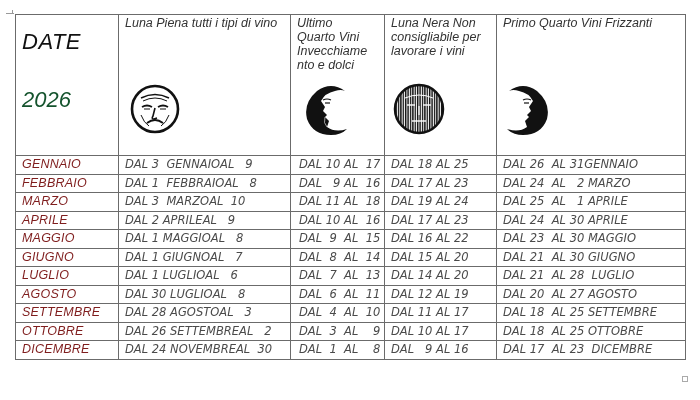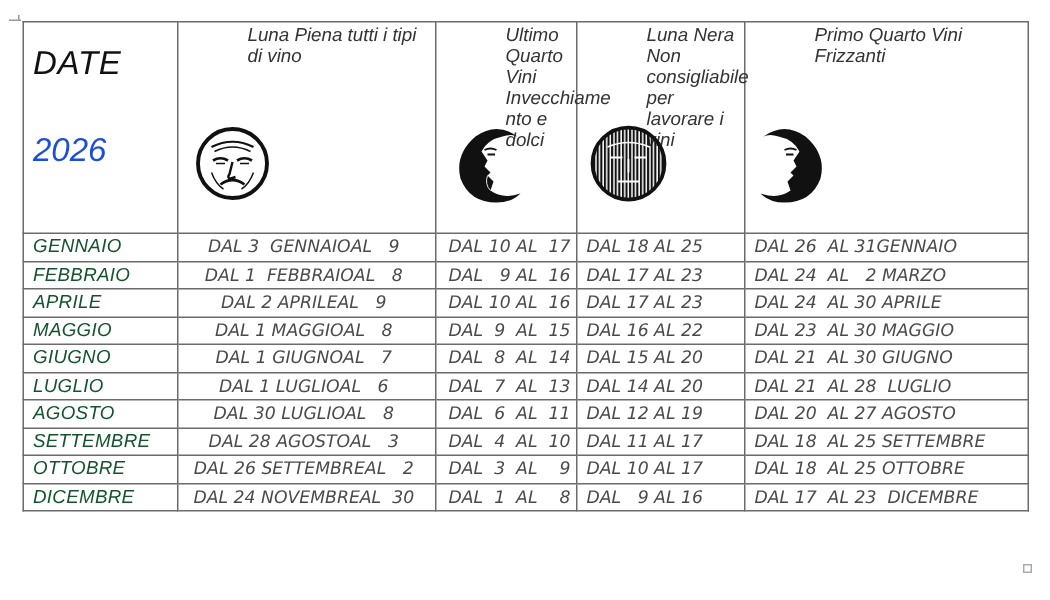--- a/index.html
+++ b/index.html
@@ -5,28 +5,28 @@
     html, body { margin: 0; padding: 0; background: #ffffff; }
     body { width: 700px; height: 400px; position: relative; overflow: hidden; font-family: "Liberation Sans", sans-serif; }
     .corner-mark { position: absolute; left: 6px; top: 13px; width: 8px; height: 1px; background: #999; }
     .corner-mark-v { position: absolute; left: 12px; top: 10px; width: 1px; height: 4px; background: #999; }
     .end-mark { position: absolute; left: 682px; top: 376px; width: 4px; height: 4px; border: 1px solid #aaa; background: #fff; }
     table.moon-table { position: absolute; left: 15px; top: 14px; border-collapse: collapse; table-layout: fixed; width: 670px; }
     table.moon-table td { border: 1px solid #6b6b6b; padding: 0; vertical-align: top; }
     .hdr-row td { height: 140px; }
     .date-cell { padding-left: 5px !important; position: relative; }
     .date-title { position: absolute; left: 6px; top: 14px; font-size: 22px; font-style: italic; color: #111; letter-spacing: 0.5px; }
-    .date-year { position: absolute; left: 6px; top: 72px; font-size: 22px; font-style: italic; color: #1d4ed8; }
+    .date-year { position: absolute; left: 6px; top: 72px; font-size: 22px; font-style: italic; color: #14532d; }
     .hdr-cell { position: relative; }
-    .hdr-text { position: absolute; left: 6px; top: 1px; right: 2px; font-size: 12.5px; font-style: italic; color: #333; line-height: 14px; margin-left: 40px; }
+    .hdr-text { position: absolute; left: 6px; top: 1px; right: 2px; font-size: 12.5px; font-style: italic; color: #333; line-height: 14px; }
     .moon-icon { position: absolute; }
-    .data-row td { height: 17.5px; font-size: 12.5px; font-style: italic; color: #14532d; white-space: pre; line-height: 17px; }
+    .data-row td { height: 17.5px; font-size: 12.5px; font-style: italic; color: #7f1d1d; white-space: pre; line-height: 17px; }
     .month-cell { padding-left: 6px !important; font-family: "Liberation Sans", sans-serif; letter-spacing: 0.2px; }
     .val-cell { font-family: "DejaVu Sans", sans-serif; font-size: 11.5px !important; color: #4a4a4a !important; padding-left: 6px !important; position: relative; }
-    .split { display: flex; justify-content: center; padding-right: 10px; }
+    .split { display: flex; justify-content: flex-start; padding-right: 10px; }
     .col3 { padding-left: 8px !important; }
     .col4 { padding-left: 6px !important; }
     .col5 { padding-left: 6px !important; margin-top: 24px; }
   </style>
 </head>
 <body>
 
 <div class="corner-mark"></div>
 <div class="corner-mark-v"></div>
 
@@ -108,20 +108,27 @@
     <td class="val-cell col5">DAL 26  AL 31GENNAIO</td>
   </tr>
   <tr class="data-row">
     <td class="month-cell">FEBBRAIO</td>
     <td class="val-cell"><div class="split"><span>DAL 1  FEBBRAIO</span><span>AL   8</span></div></td>
     <td class="val-cell col3">DAL   9 AL  16</td>
     <td class="val-cell col4">DAL 17 AL 23</td>
     <td class="val-cell col5">DAL 24  AL   2 MARZO</td>
   </tr>
   <tr class="data-row">
+    <td class="month-cell">MARZO</td>
+    <td class="val-cell"><div class="split"><span>DAL 3  MARZO</span><span>AL  10</span></div></td>
+    <td class="val-cell col3">DAL 11 AL  18</td>
+    <td class="val-cell col4">DAL 19 AL 24</td>
+    <td class="val-cell col5">DAL 25  AL   1 APRILE</td>
+  </tr>
+  <tr class="data-row">
     <td class="month-cell">APRILE</td>
     <td class="val-cell"><div class="split"><span>DAL 2 APRILE</span><span>AL   9</span></div></td>
     <td class="val-cell col3">DAL 10 AL  16</td>
     <td class="val-cell col4">DAL 17 AL 23</td>
     <td class="val-cell col5">DAL 24  AL 30 APRILE</td>
   </tr>
   <tr class="data-row">
     <td class="month-cell">MAGGIO</td>
     <td class="val-cell"><div class="split"><span>DAL 1 MAGGIO</span><span>AL   8</span></div></td>
     <td class="val-cell col3">DAL  9  AL  15</td>

